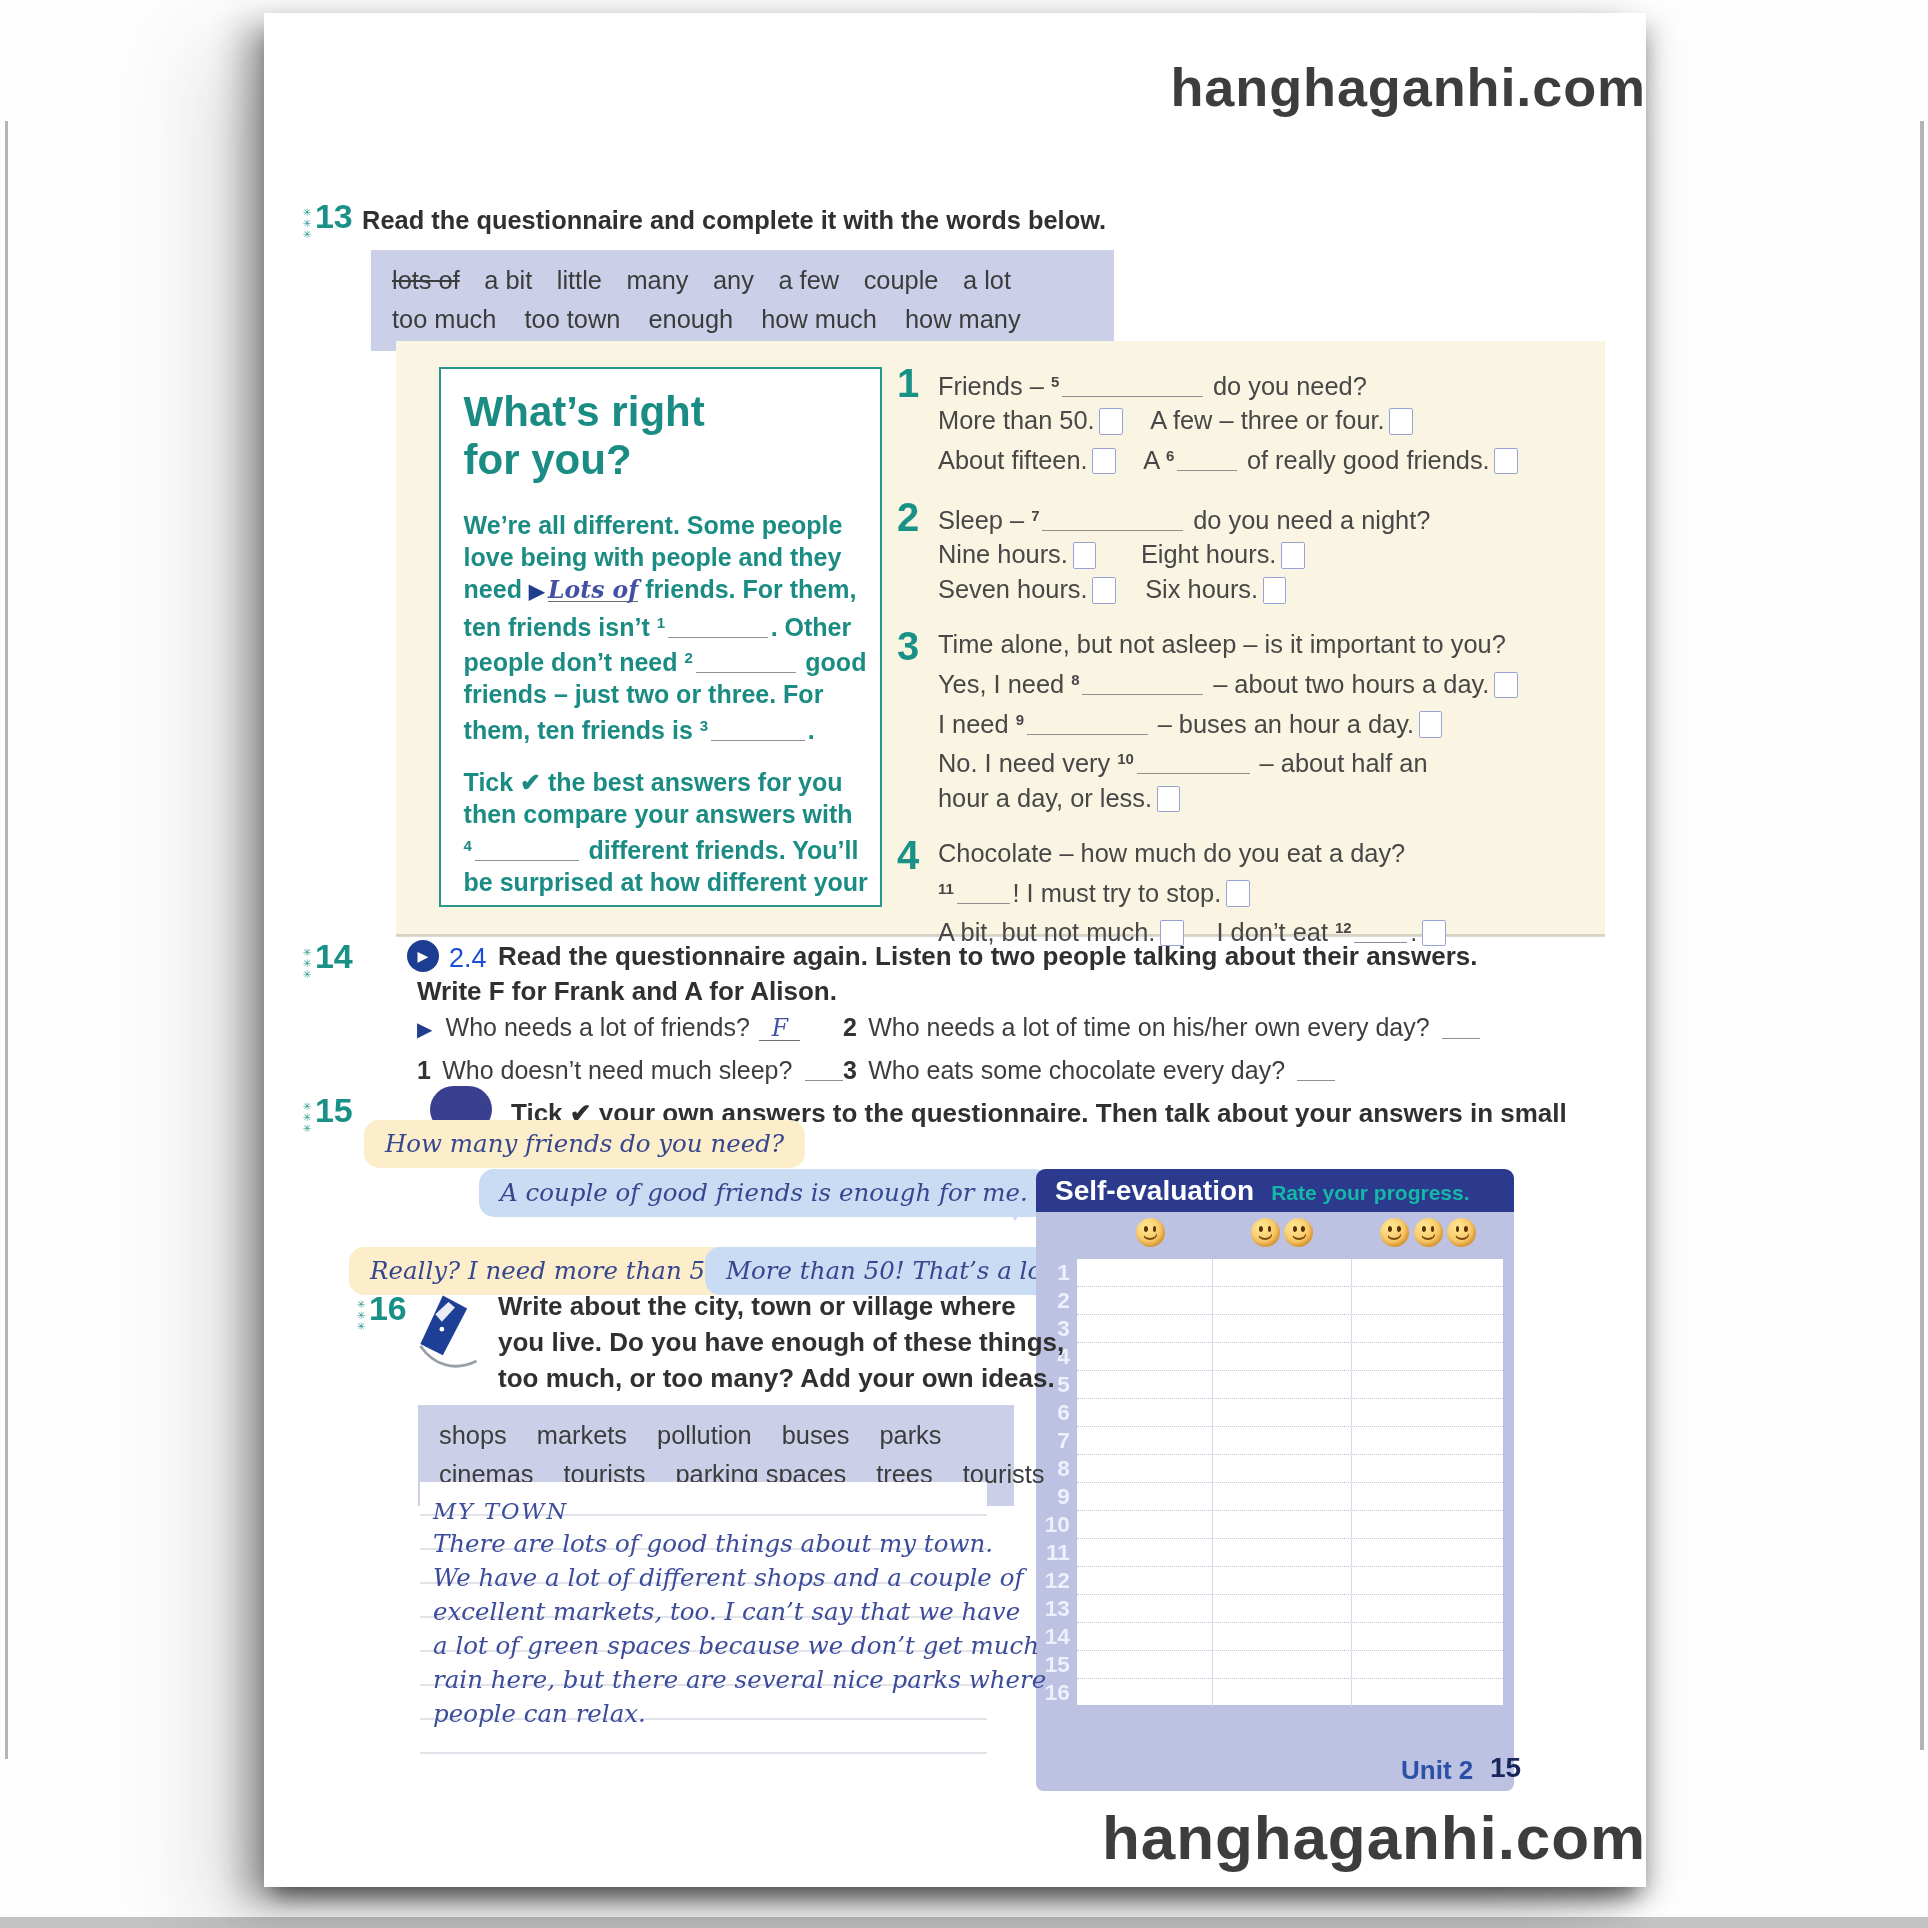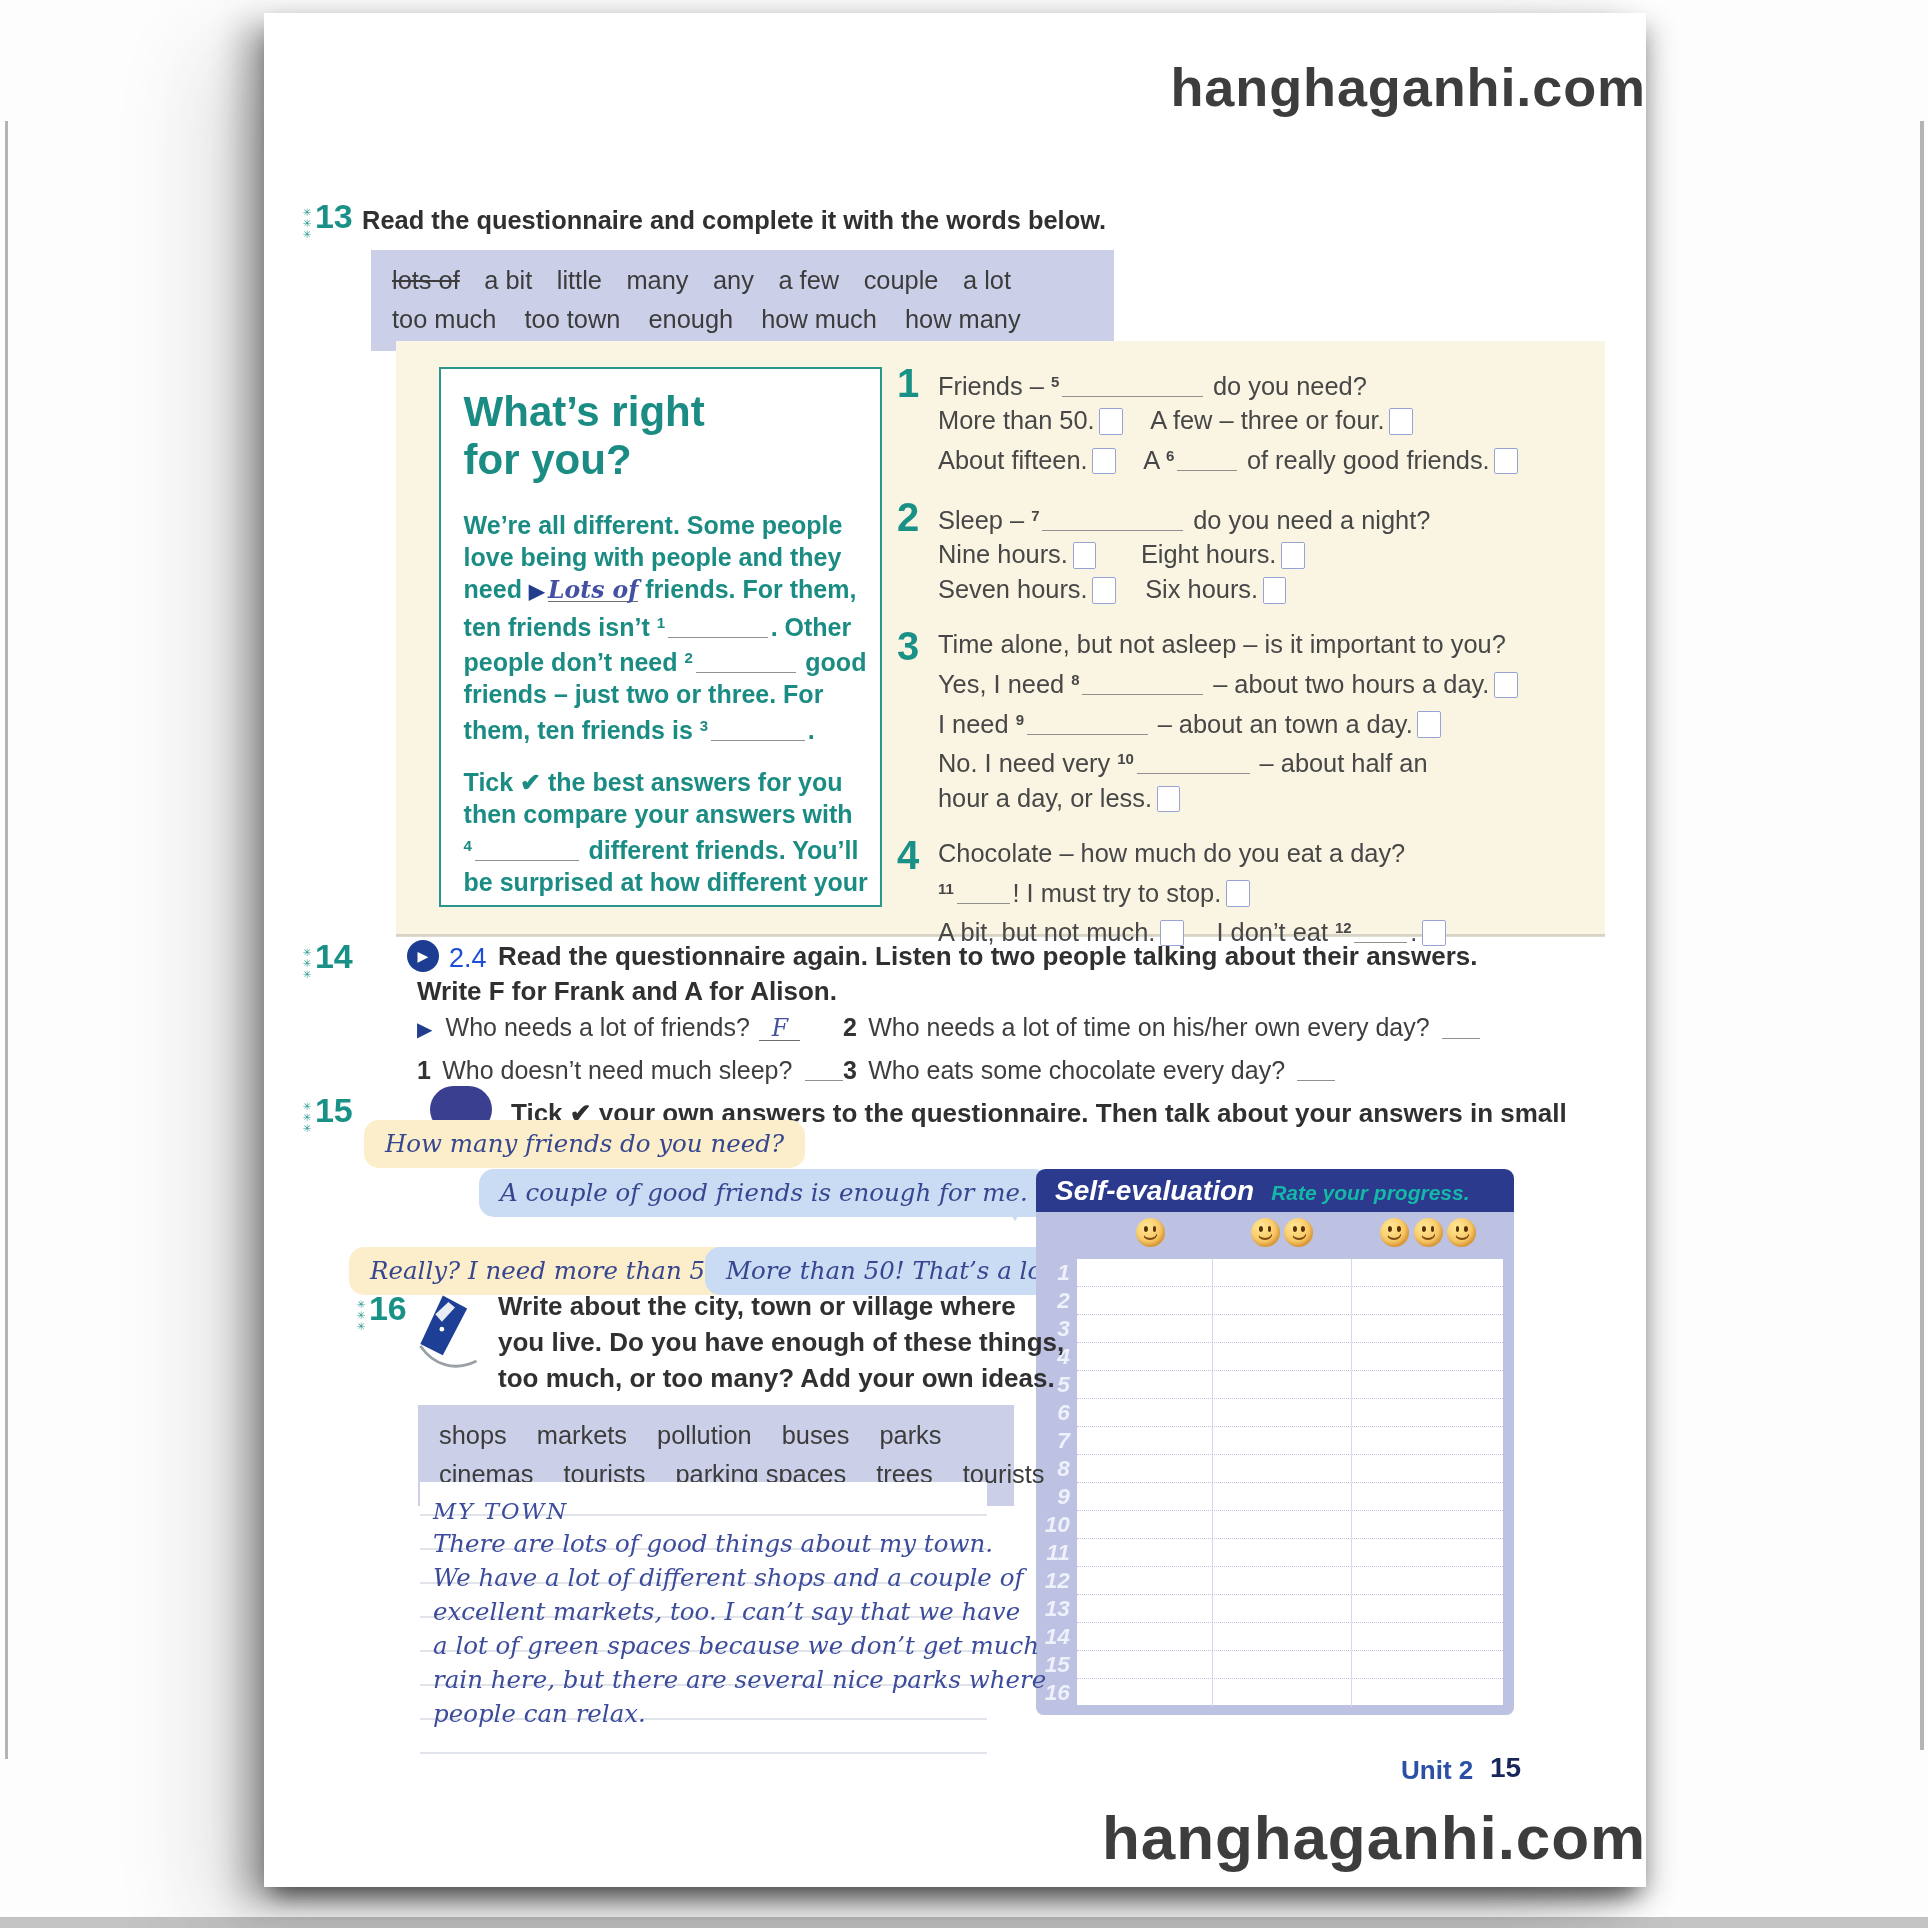--- a/index.html
+++ b/index.html
@@ -67,21 +67,21 @@
     font-family:"DejaVu Serif",serif;font-style:italic;color:#37478f;white-space:nowrap;}
   .by{background:#fdeecb;}
   .bb{background:#c9dcf4;}
   .b1{left:100px;top:1107px;}
   .b2{left:215px;top:1156px;}
   .b2:after{content:"";position:absolute;right:26px;bottom:-12.2px;border:8.5px solid transparent;
     border-top:13px solid #c9dcf4;}
   .b3{left:85px;top:1234px;}
   .b4{left:441px;top:1234px;}
 
-  .selfeval{position:absolute;left:772px;top:1156px;width:478px;height:546px;font-style:italic;}
+  .selfeval{position:absolute;left:772px;top:1156px;width:478px;height:622px;}
   .se-head{position:absolute;left:0;top:0;right:0;height:43px;background:#2c3a8e;border-radius:9.4px 9.4px 0 0;
     display:flex;align-items:baseline;padding:0 19px;box-sizing:border-box;}
   .se-title{font-size:28px;font-weight:700;color:#fff;line-height:43px;}
   .se-sub{font-size:21px;font-weight:700;color:#14b8a6;margin-left:17px;}
   .se-body{position:absolute;left:0;top:43px;right:0;bottom:0;background:#bdc1e2;border-radius:0 0 7.5px 7.5px;}
   .sgroup{position:absolute;top:5.6px;display:flex;justify-content:center;gap:4.7px;}
   .sg1{left:81px;width:66px;} .sg2{left:194px;width:104px;} .sg3{left:326px;width:132px;}
   .smiley{width:29px;height:29px;border-radius:50%;position:relative;
     background:radial-gradient(circle at 35% 30%,#ffe896,#f3ab3c);box-shadow:inset -1.9px -2.8px 3.8px rgba(150,80,0,.35);}
   .eye{position:absolute;top:8.5px;width:3.8px;height:5.6px;border-radius:50%;background:#5a3205;}
@@ -167,21 +167,21 @@
               <div class="qline"><span>Sleep – </span><span class="sup">7</span><span class="blank" style="width: 141px;"></span><span> do you need a night?</span></div>
               <div class="qline"><span>Nine hours.</span><span class="cbox"></span><span style="display: inline-block; width: 40px;"></span><span>Eight hours.</span><span class="cbox"></span></div>
               <div class="qline"><span>Seven hours.</span><span class="cbox"></span><span style="display: inline-block; width: 24.5px;"></span><span>Six hours.</span><span class="cbox"></span></div>
             </div>
           </div>
           <div class="q">
             <span class="qnum">3</span>
             <div class="qbody">
               <div class="qline"><span>Time alone, but not asleep – is it important to you?</span></div>
               <div class="qline"><span>Yes, I need </span><span class="sup">8</span><span class="blank" style="width: 121px;"></span><span> – about two hours a day.</span><span class="cbox"></span></div>
-              <div class="qline"><span>I need </span><span class="sup">9</span><span class="blank" style="width: 121px;"></span><span> – about an town a day.</span><span class="cbox"></span></div>
+              <div class="qline"><span>I need </span><span class="sup">9</span><span class="blank" style="width: 121px;"></span><span> – buses an hour a day.</span><span class="cbox"></span></div>
               <div class="qline"><span>No. I need very </span><span class="sup">10</span><span class="blank" style="width: 113px;"></span><span> – about half an</span></div>
               <div class="qline"><span>hour a day, or less.</span><span class="cbox"></span></div>
             </div>
           </div>
           <div class="q">
             <span class="qnum">4</span>
             <div class="qbody">
               <div class="qline"><span>Chocolate – how much do you eat a day?</span></div>
               <div class="qline"><span class="sup">11</span><span class="blank" style="width: 53px;"></span><span>! I must try to stop.</span><span class="cbox"></span></div>
               <div class="qline"><span>A bit, but not much.</span><span class="cbox"></span><span style="display: inline-block; width: 28px;"></span><span>I don’t eat </span><span class="sup">12</span><span class="blank" style="width: 53px;"></span><span>.</span><span class="cbox"></span></div>

